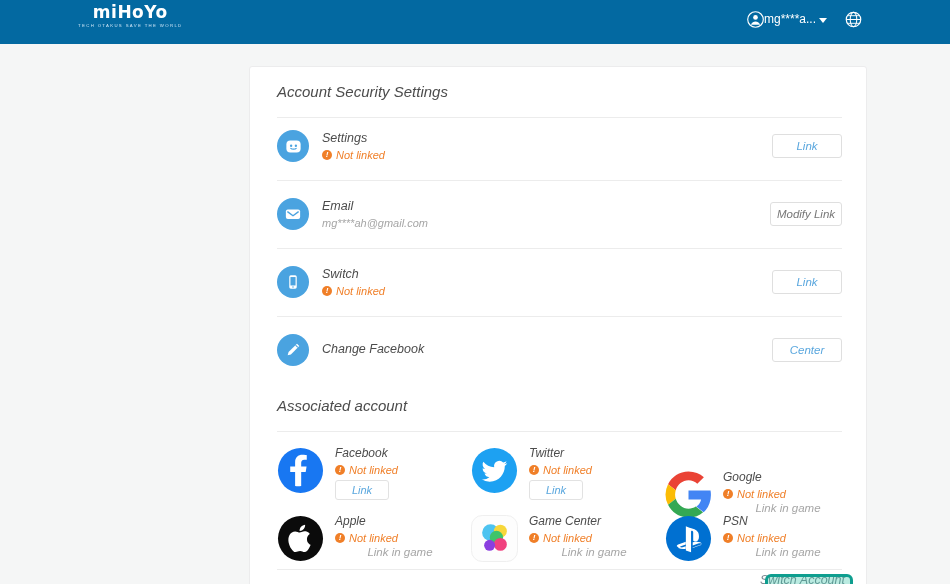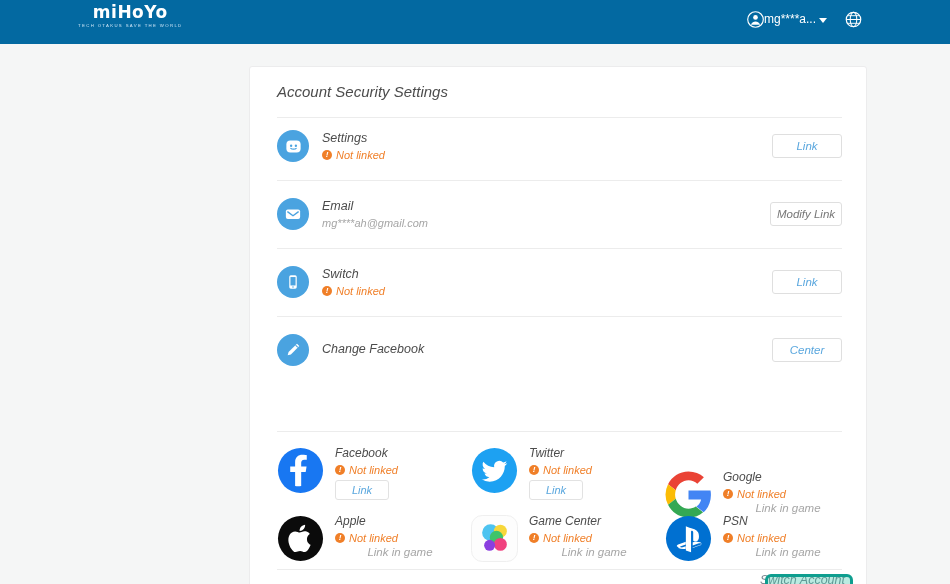--- a/index.html
+++ b/index.html
@@ -282,20 +282,21 @@
           <path d="M17.3 3.6l3.1 3.1L9.2 17.9l-4.3 1.2 1.2-4.3z" fill="#ffffff"></path>
           <path d="M15.4 5.5l3.1 3.1" stroke="#4aa3e0" stroke-width="1.4"></path>
         </svg>
       </div>
       <div class="row-body" style="top:17px;">
         <div class="row-label">Change Facebook</div>
       </div>
       <div class="row-btn">Center</div>
     </div>
 
+    <div class="sec-title t-assoc">Associated account</div>
     <div class="hr hr-assoc"></div>
 
     <div class="assoc-grid">
 
       <div class="assoc-cell c0">
         <span class="assoc-icon">
           <svg width="47" height="47" viewBox="0 0 48 48" aria-hidden="true">
             <circle cx="24" cy="24" r="23" fill="#1877f2"></circle>
             <path d="M29.3 25.6l.9-5.7h-5.5v-3.7c0-1.6.8-3.1 3.2-3.1h2.5V8.3s-2.3-.4-4.4-.4c-4.5 0-7.5 2.7-7.5 7.7v4.3h-5v5.7h5v14.3a20 20 0 0 0 6.2 0V25.6z" fill="#ffffff"></path>
           </svg>

